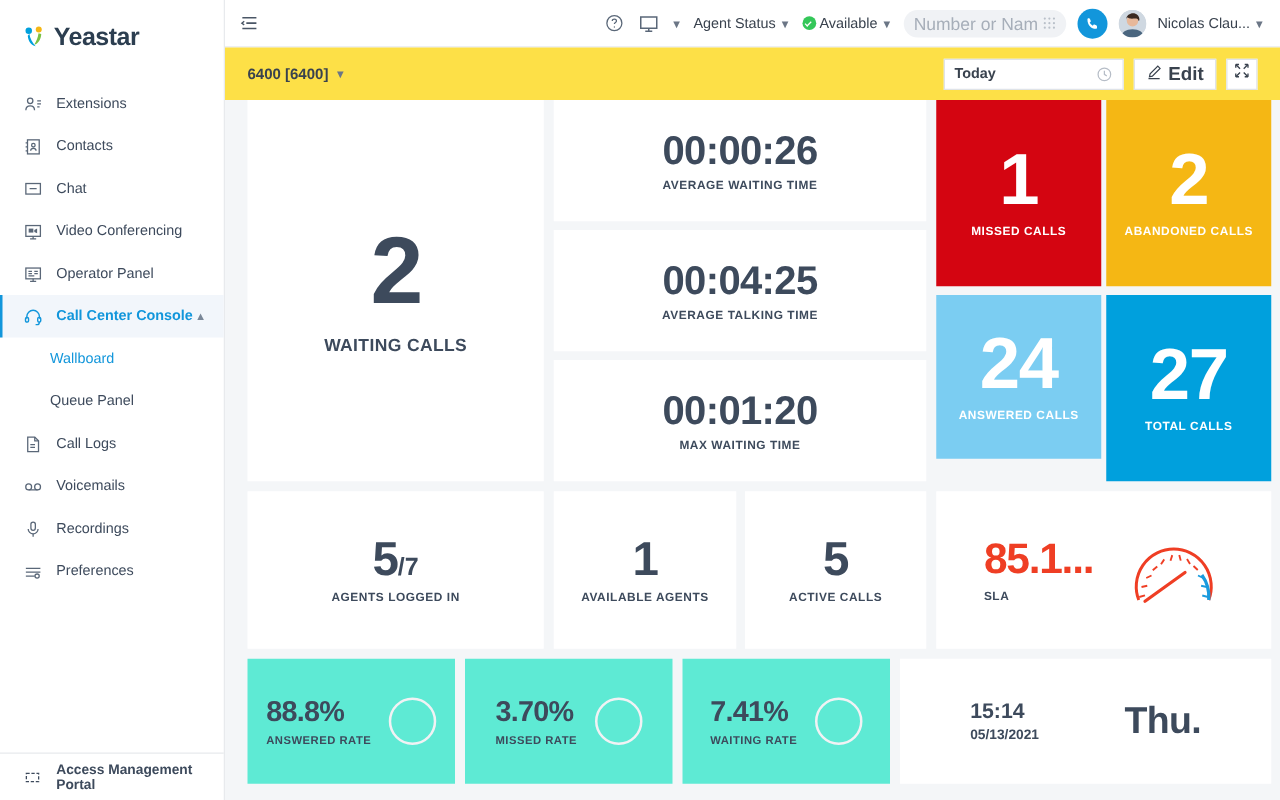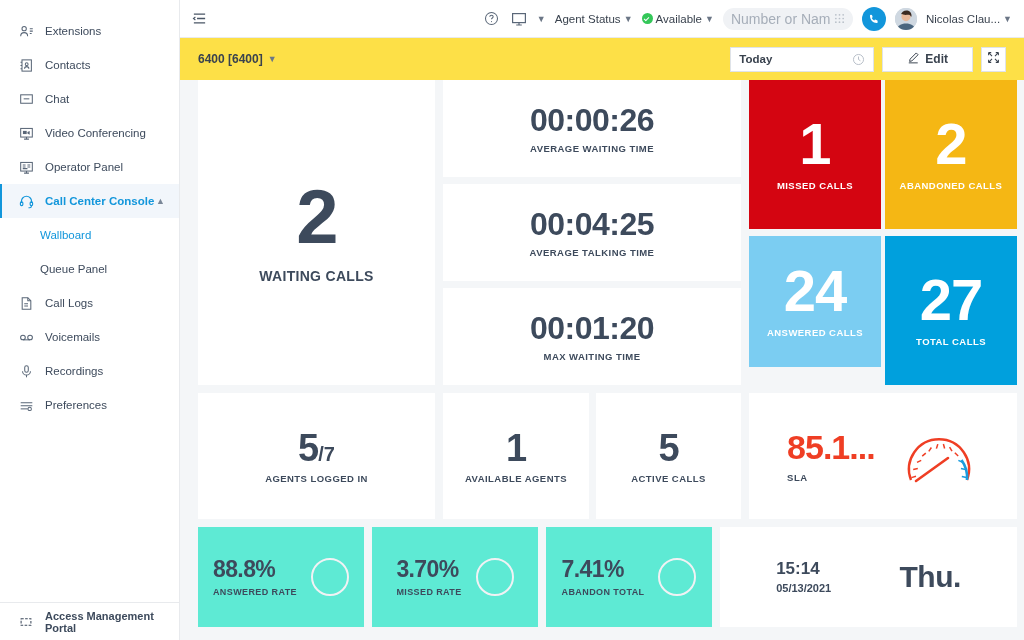--- a/index.html
+++ b/index.html
@@ -98,22 +98,22 @@
   .ext-sel { font-size: 12px; font-weight: bold; color: #39424e; cursor: pointer; display:flex; align-items:center; gap:5px; }
   .subhead-right { margin-left: auto; display: flex; align-items: center; gap: 8px; }
   .date-box {
     width: 144px; height: 25px; border: 1px solid #dfe3e8; background: #fff;
     display: flex; align-items: center; padding: 0 8px; cursor: pointer;
   }
   .date-box .dtxt { font-size: 11.5px; font-weight: bold; color: #39424e; }
   .date-box .clk { margin-left: auto; color: #b6bdc7; display: flex; }
   .edit-btn {
     height: 25px; border: 1px solid #dfe3e8; background: #fff; display: flex;
-    align-items: center; gap: 5px; padding: 0 24px; cursor: pointer;
-    font-size: 12px; font-weight: bold; color: #39424e;
+    align-items: center; gap: 5px; padding: 0 9px; cursor: pointer;
+    font-size: 15px; font-weight: bold; color: #39424e;
   }
   .icon-btn {
     width: 25px; height: 25px; border: 1px solid #dfe3e8; background: #fff;
     display: flex; align-items: center; justify-content: center; cursor: pointer;
   }
 
   
   .board { flex: 1 1 auto; padding: 0 18px 8px 18px; overflow: hidden; }
 
   .card { background: #fff; display: flex; align-items: center; justify-content: center;
@@ -152,20 +152,31 @@
   .grid { position: relative; width: 988px; height: 554px; }
   .pos { position: absolute; }
 </style>
 </head>
 <body>
 
 <div class="app">
 
   <aside class="sidebar">
 
+    <div class="brand">
+      <span class="brand-mark">
+        <svg width="22" height="22" viewBox="0 0 22 22">
+          <circle cx="5" cy="5.5" r="2.6" fill="#00a0dd"></circle>
+          <circle cx="13" cy="4.5" r="2.4" fill="#f5b714"></circle>
+          <path d="M5.5 8 C6 12 8 15 10.5 18 C7 17 4.5 14 4.2 9.5 Z" fill="#00a0dd"></path>
+          <path d="M12.8 7.6 C12.5 11 11 14 9.4 16.8 C12.6 16 14.8 12.5 15 8.2 Z" fill="#7ac143"></path>
+        </svg>
+      </span>
+      <span class="brand-text">Yeastar</span>
+    </div>
 
     <nav class="nav">
 
       <div class="nav-item">
         <span class="ico">
           <svg width="15" height="15" viewBox="0 0 16 16" fill="none" stroke="#5a6778" stroke-width="1.1">
             <circle cx="5.5" cy="5" r="2.3"></circle>
               <path d="M1.8 13c0-2.4 1.7-3.8 3.7-3.8S9.2 10.6 9.2 13"></path>
             <path d="M11.5 5h3.2M11.5 7.6h3.2M11.5 10.2h2"></path>
           </svg>
@@ -497,21 +508,21 @@
         <div class="rate-card pos" style="left:174px; top:447px; width:166px; height:100px;">
           <div class="rate-left">
             <div class="rate-val">3.70%</div>
             <div class="rate-cap">MISSED RATE</div>
           </div>
           <div class="ring"></div>
         </div>
         <div class="rate-card pos" style="left:348px; top:447px; width:166px; height:100px;">
           <div class="rate-left">
             <div class="rate-val">7.41%</div>
-            <div class="rate-cap">ABANDON TOTAL</div>
+            <div class="rate-cap">WAITING RATE</div>
           </div>
           <div class="ring"></div>
         </div>
 
         <div class="clock-card pos" style="left:522px; top:447px; width:297px; height:100px;">
           <div>
             <div class="clk-time">15:14</div>
             <div class="clk-date">05/13/2021</div>
           </div>
           <div class="clk-day">Thu.</div>

